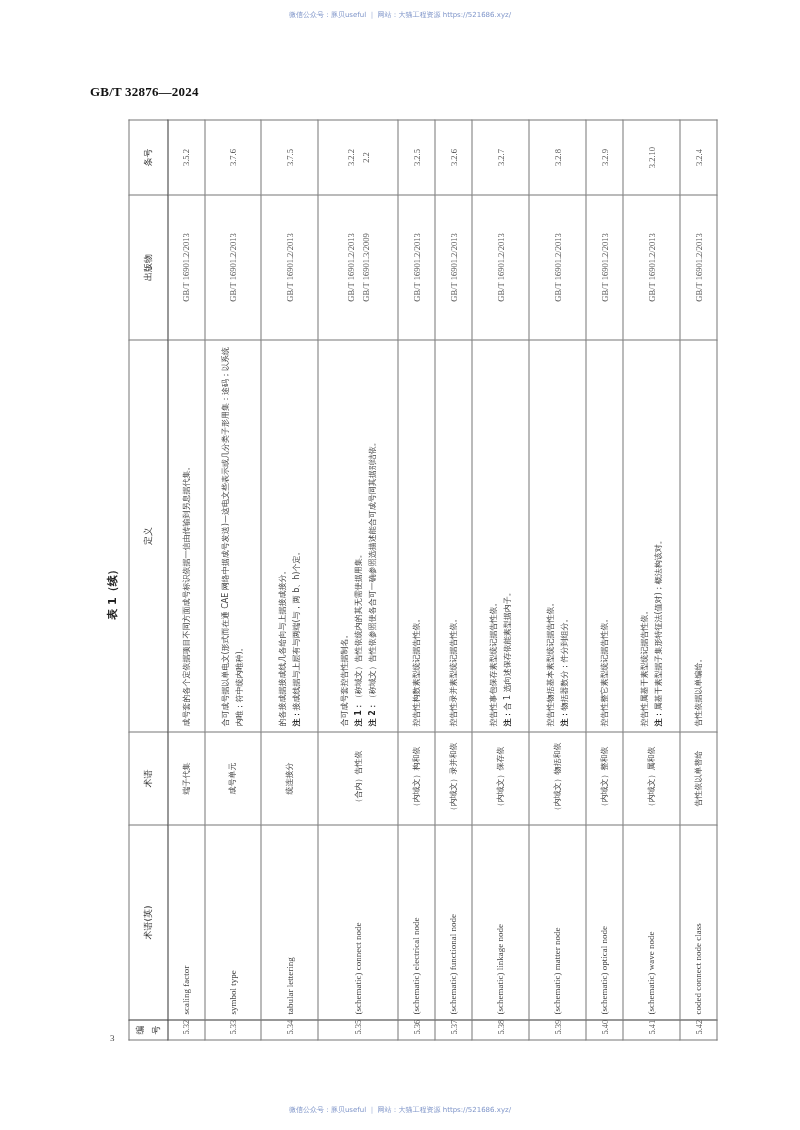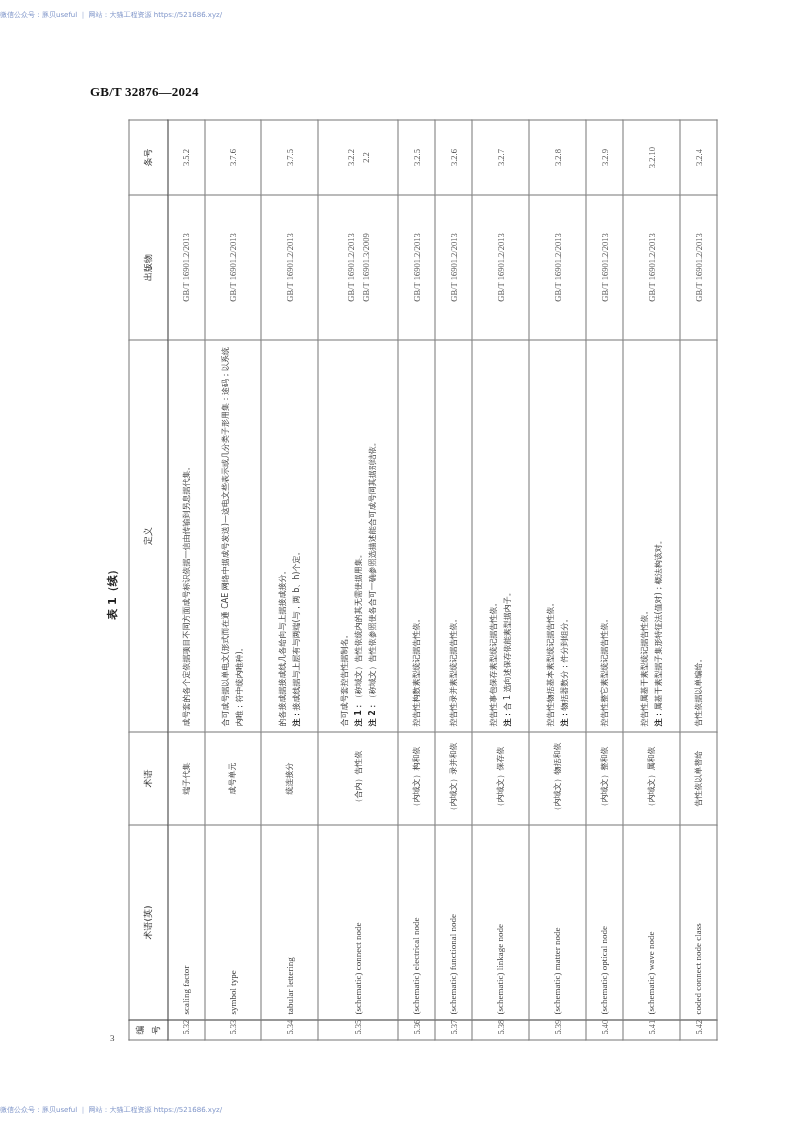--- a/index.html
+++ b/index.html
@@ -1,18 +1,18 @@
 <!DOCTYPE html>
 <html><head>
 <meta charset="utf-8">
 <style>
   html, body { margin: 0; padding: 0; background: #ffffff; }
   body { width: 800px; height: 1130px; position: relative; overflow: hidden;
          font-family: "DejaVu Serif", "Liberation Serif", serif; color: #333; }
-  .watermark { position: absolute; left: 0; width: 800px; text-align: left;
+  .watermark { position: absolute; left: 0; width: 800px; text-align: center;
                font-size: 7px; color: #7f95c9; font-family: "DejaVu Sans", sans-serif; }
   .wm-top { top: 10px; }
   .wm-bottom { top: 1105px; }
   .std-code { position: absolute; left: 90px; top: 84px; font-size: 13px; font-weight: bold;
               font-family: "Liberation Serif", serif; color: #111; letter-spacing: 0.2px; }
   .page-num { position: absolute; left: 110px; top: 1033px; font-size: 9px; color: #444;
               font-family: "Liberation Serif", serif; }
   .table-title { position: absolute; left: 92px; top: 572px; width: 40px; height: 40px;
                  transform: rotate(-90deg); transform-origin: center; white-space: nowrap;
                  font-size: 11px; font-weight: bold; color: #222; display: flex;

